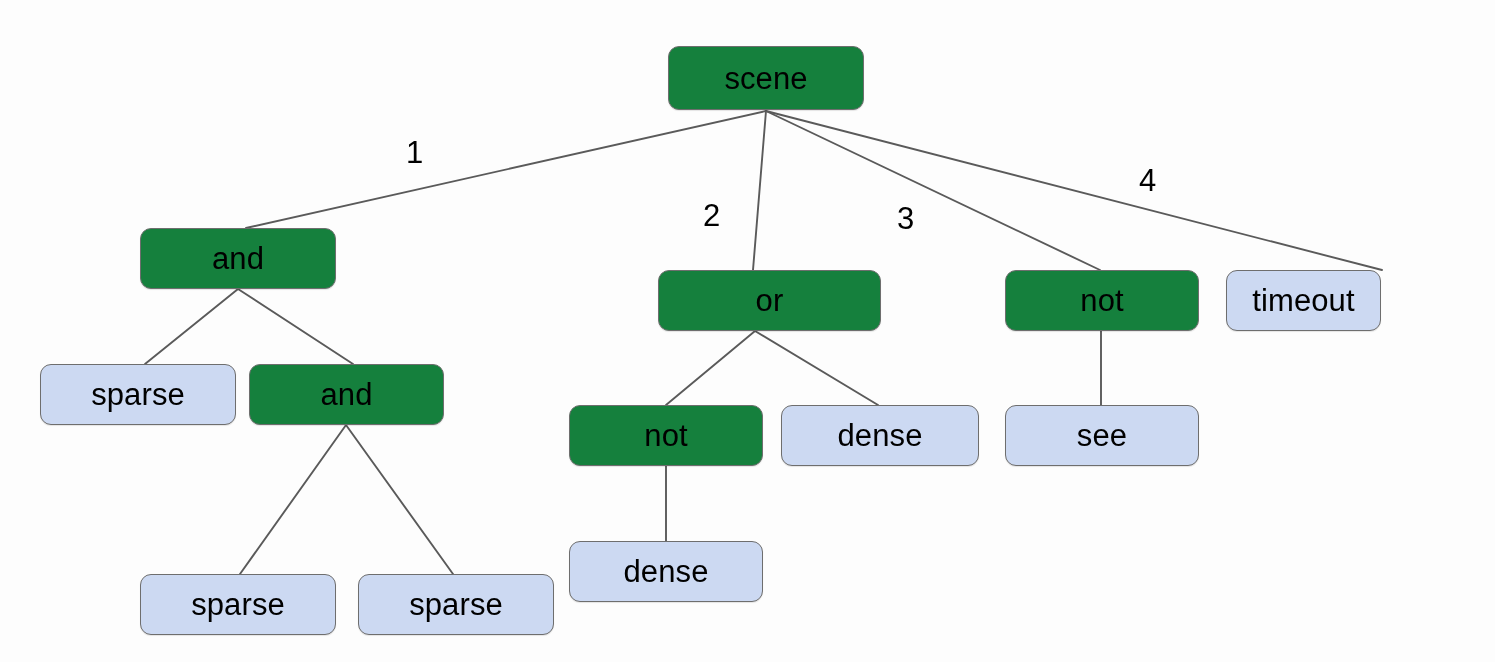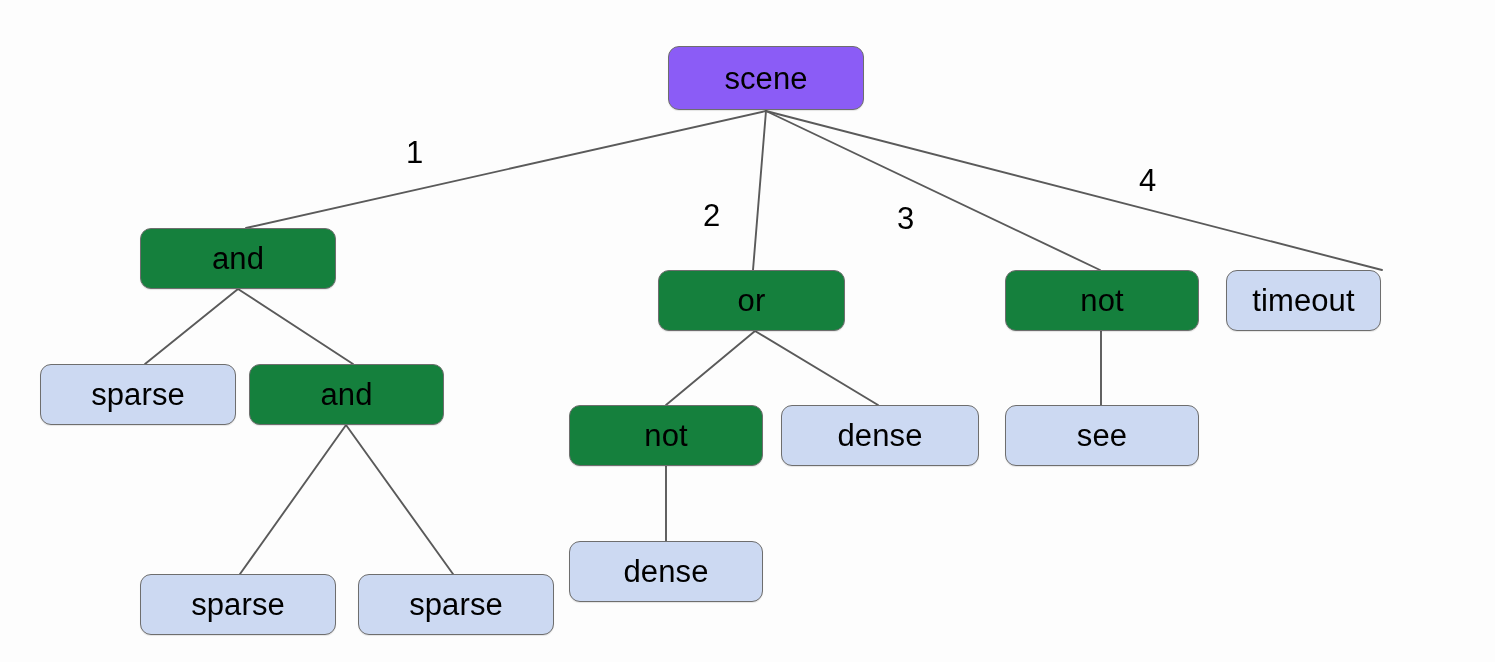--- a/index.html
+++ b/index.html
@@ -32,21 +32,21 @@
     justify-content: center;
     border: 1.6px solid #6e6e6e;
     border-radius: 11px;
     color: #000000;
     font-size: 31px;
     line-height: 1;
     letter-spacing: 0.1px;
     white-space: nowrap;
     box-shadow: 0 1px 1px rgba(0,0,0,0.10);
   }
-  .node-root   { background: #8b5cf6; }
+  .node-root   { background: #15803d; }
   .node-op     { background: #15803d; }
   .node-term   { background: #ccd9f2; }
   .edge-label {
     position: absolute;
     color: #000000;
     font-size: 31px;
     line-height: 1;
     white-space: nowrap;
   }
 </style>
@@ -67,21 +67,21 @@
       <line x1="755" y1="331" x2="878" y2="405" stroke="#5a5a5a" stroke-width="1.9" stroke-linecap="round"></line>
       <line x1="666" y1="466" x2="666" y2="541" stroke="#5a5a5a" stroke-width="1.9" stroke-linecap="round"></line>
       <line x1="1101" y1="331" x2="1101" y2="405" stroke="#5a5a5a" stroke-width="1.9" stroke-linecap="round"></line>
     </svg>
 <div class="node node-root" style="left: 668px; top: 46px; width: 196px; height: 64px;">
       <span>scene</span>
     </div>
     <div class="node node-op" style="left: 140px; top: 228px; width: 196px; height: 61px;">
       <span>and</span>
     </div>
-    <div class="node node-op" style="left: 658px; top: 270px; width: 187px; height: 61px;">
+    <div class="node node-op" style="left: 658px; top: 270px; width: 223px; height: 61px;">
       <span>or</span>
     </div>
     <div class="node node-op" style="left: 1005px; top: 270px; width: 194px; height: 61px;">
       <span>not</span>
     </div>
     <div class="node node-term" style="left: 1226px; top: 270px; width: 155px; height: 61px;">
       <span>timeout</span>
     </div>
     <div class="node node-term" style="left: 40px; top: 364px; width: 196px; height: 61px;">
       <span>sparse</span>

